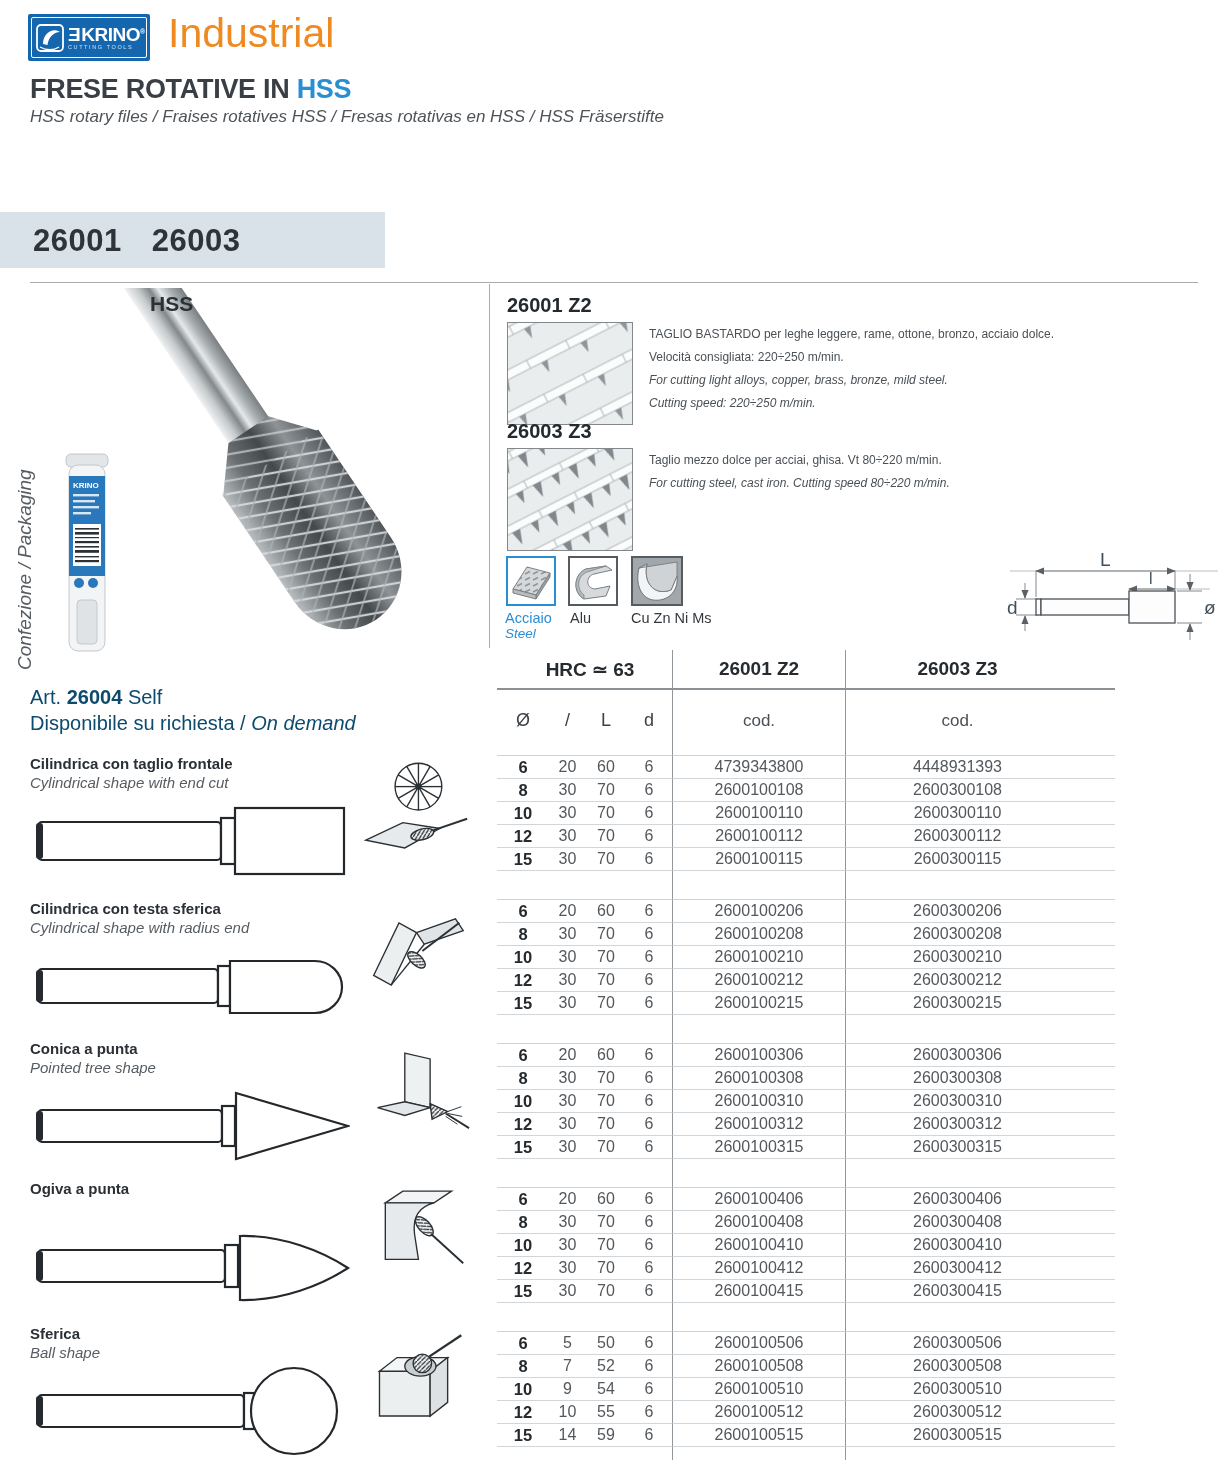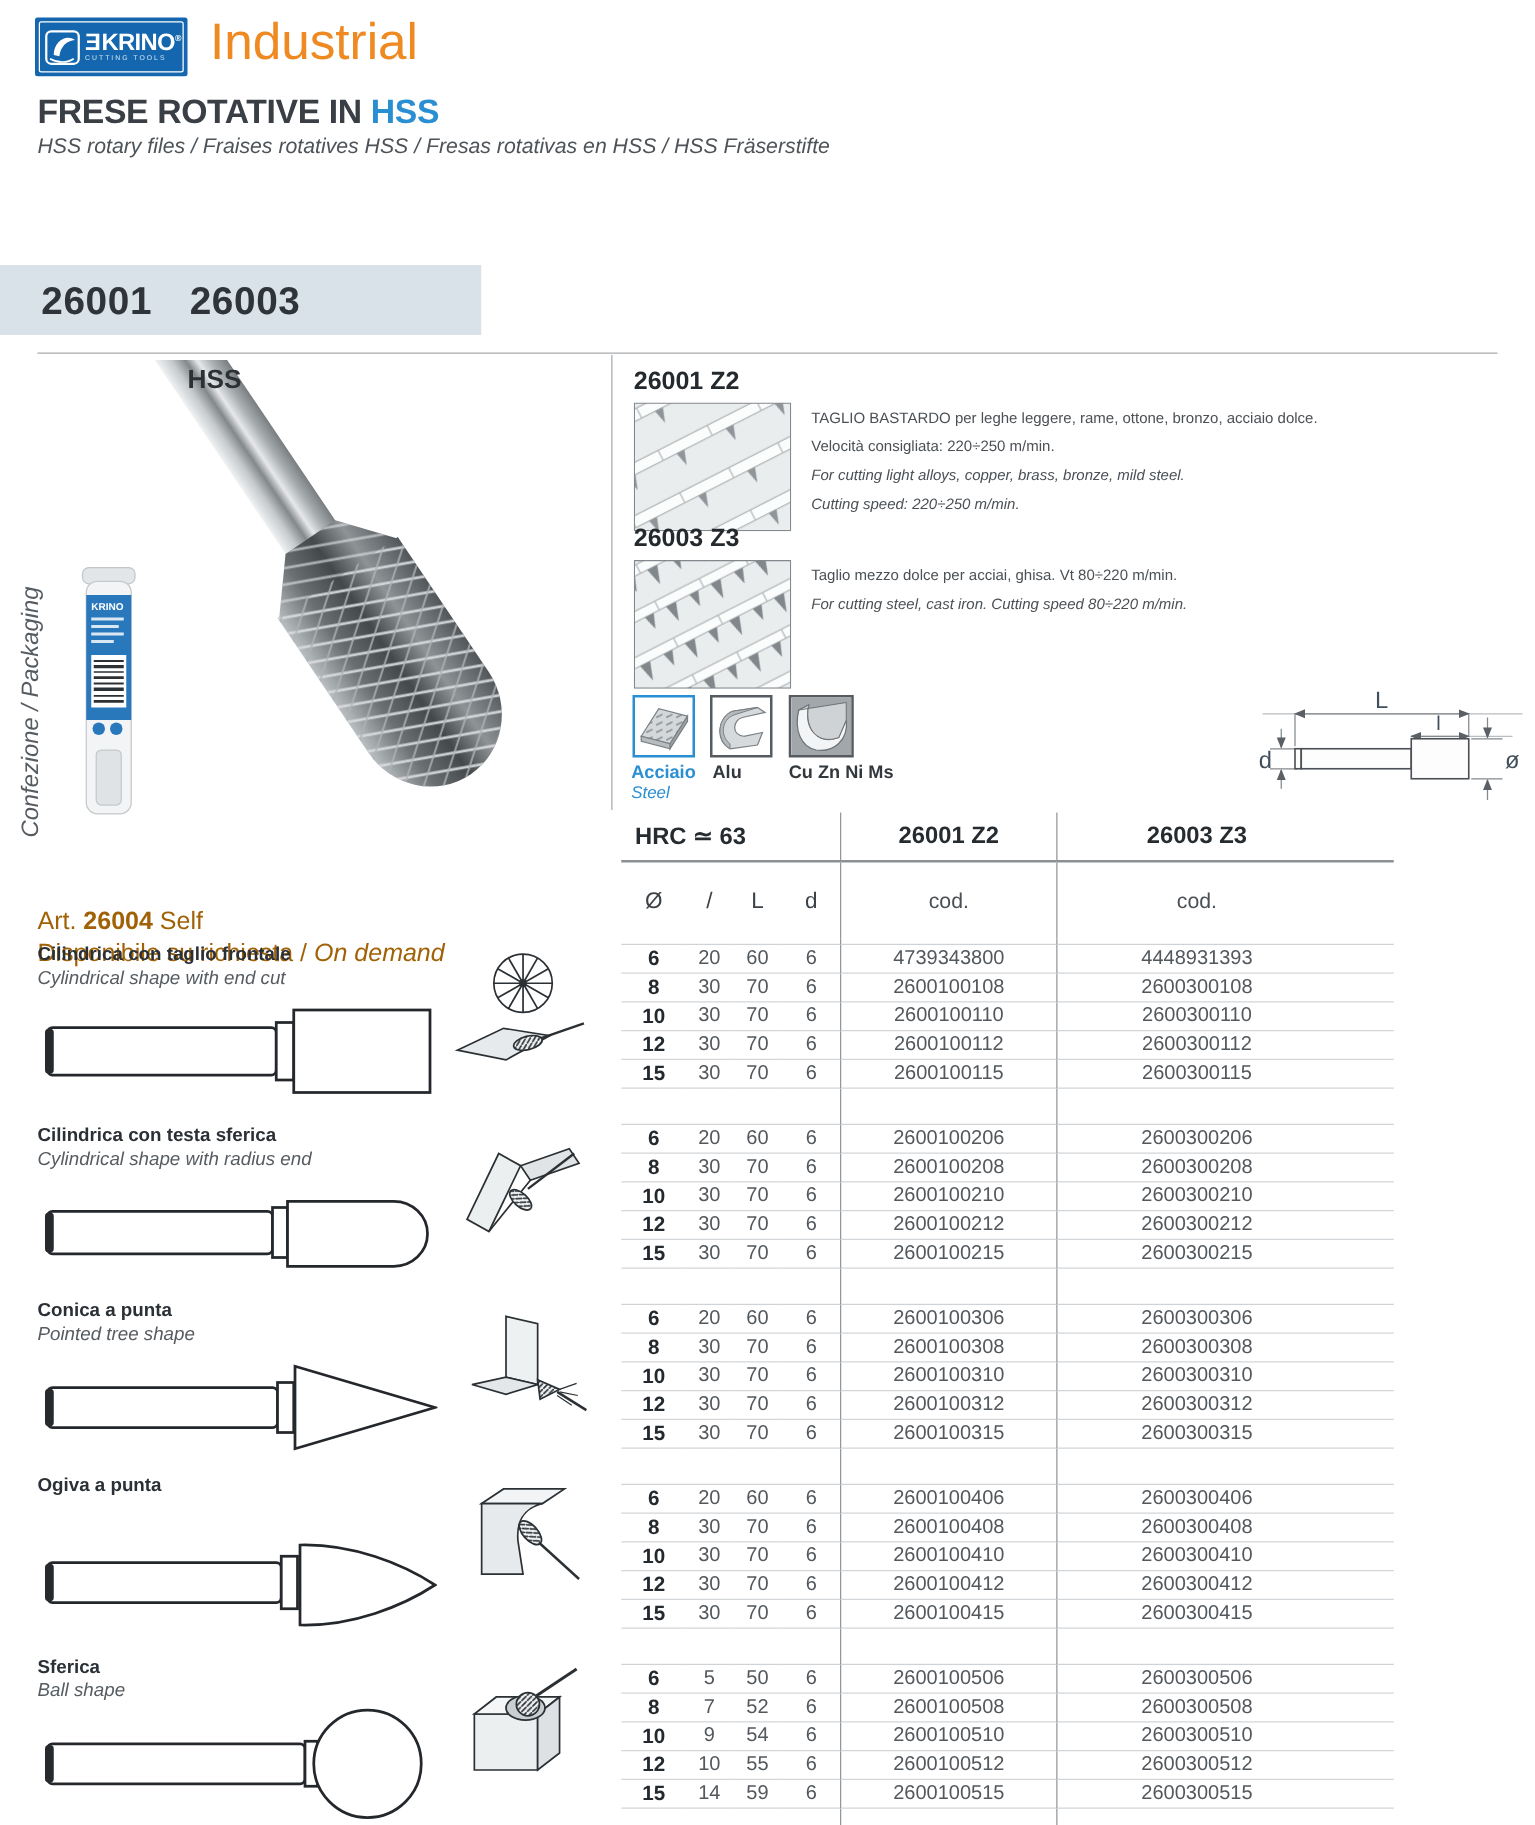--- a/index.html
+++ b/index.html
@@ -30,44 +30,44 @@
   .vcap{left:14px;top:438px;height:232px;writing-mode:vertical-rl;transform:rotate(180deg);
         font-style:italic;font-size:19px;color:#565c61}
   
   .p-code{font-size:20px;font-weight:700;color:#24292e}
   .p-text{font-size:12px;color:#4a5055;line-height:23px}
   .it{font-style:italic}
   .pblock1{left:507px;top:294px;width:700px}
   .pblock2{left:507px;top:420px;width:700px}
   .ptext1{position:absolute;left:142px;top:29px;width:570px}
   
-  .mat-label{font-size:14.5px;font-weight:700;white-space:nowrap}
+  .mat-label{font-size:14.5px;font-weight:400;white-space:nowrap}
   .mat-sub{font-size:13.5px;font-style:italic}
   .blue{color:#2a8ed2}
   .dark{color:#33383d}
   .mat-box{box-sizing:border-box;width:50px;height:50px;background:#fff}
   .mb1{left:506px;top:556px;border:2px solid #2a8ed2}
   .mb2{left:568px;top:556px;border:2px solid #565b60}
   .mb3{left:631px;top:556px;border:2px solid #565b60;width:52px}
   
-  .art{left:30px;top:724px;font-size:20px;color:#a16207;line-height:26px}
+  .art{left:30px;top:684px;font-size:20px;color:#0c4a6e;line-height:26px}
   .b{font-weight:700}
   
   .shape{left:30px;width:444px;height:140px}
   .sh-it{font-size:15px;font-weight:700;color:#2b3036}
   .sh-en{font-size:15px;font-style:italic;color:#565c61;margin-top:2px}
   .sh-draw{position:absolute;left:0;top:40px}
   .sh-app{position:absolute;left:330px;top:4px}
   
   .spec{position:absolute;left:497px;top:650px;border-collapse:separate;border-spacing:0;table-layout:fixed;width:618px}
   .spec td{box-sizing:border-box;padding:0;text-align:center;vertical-align:middle;white-space:nowrap}
   .spec td.c-cod1,.spec td.c-cod2{border-left:1px solid #92979b}
   .spec td.c-cod2{padding-right:46px}
   .spec tr.h1 td{height:40px;border-bottom:2px solid #8b9195;font-size:19px;font-weight:700;color:#262b30}
-  .spec tr.h1 td.hrc{text-align:left;padding-left:11px}
+  .spec tr.h1 td.hrc{text-align:center;padding-left:11px}
   .spec tr.h2 td{height:61px;font-size:18px;color:#3c4247}
   .spec tr.h2 td.c-cod1,.spec tr.h2 td.c-cod2{font-size:17px;color:#4a5056}
   .spec tr.sp0 td{height:5px;border-bottom:1px solid #cfd3d6}
   .spec tr.sp td{height:29px;border-bottom:1px solid #cfd3d6}
   .spec tr.spend td{height:14px}
   .spec tr.data td{height:23px;border-bottom:1px solid #d2d6d9;font-size:16px;color:#53585d}
   .spec tr.data td.c-dia{font-weight:700;color:#24292e;font-size:16.5px}
 </style>
 </head>
 <body>

